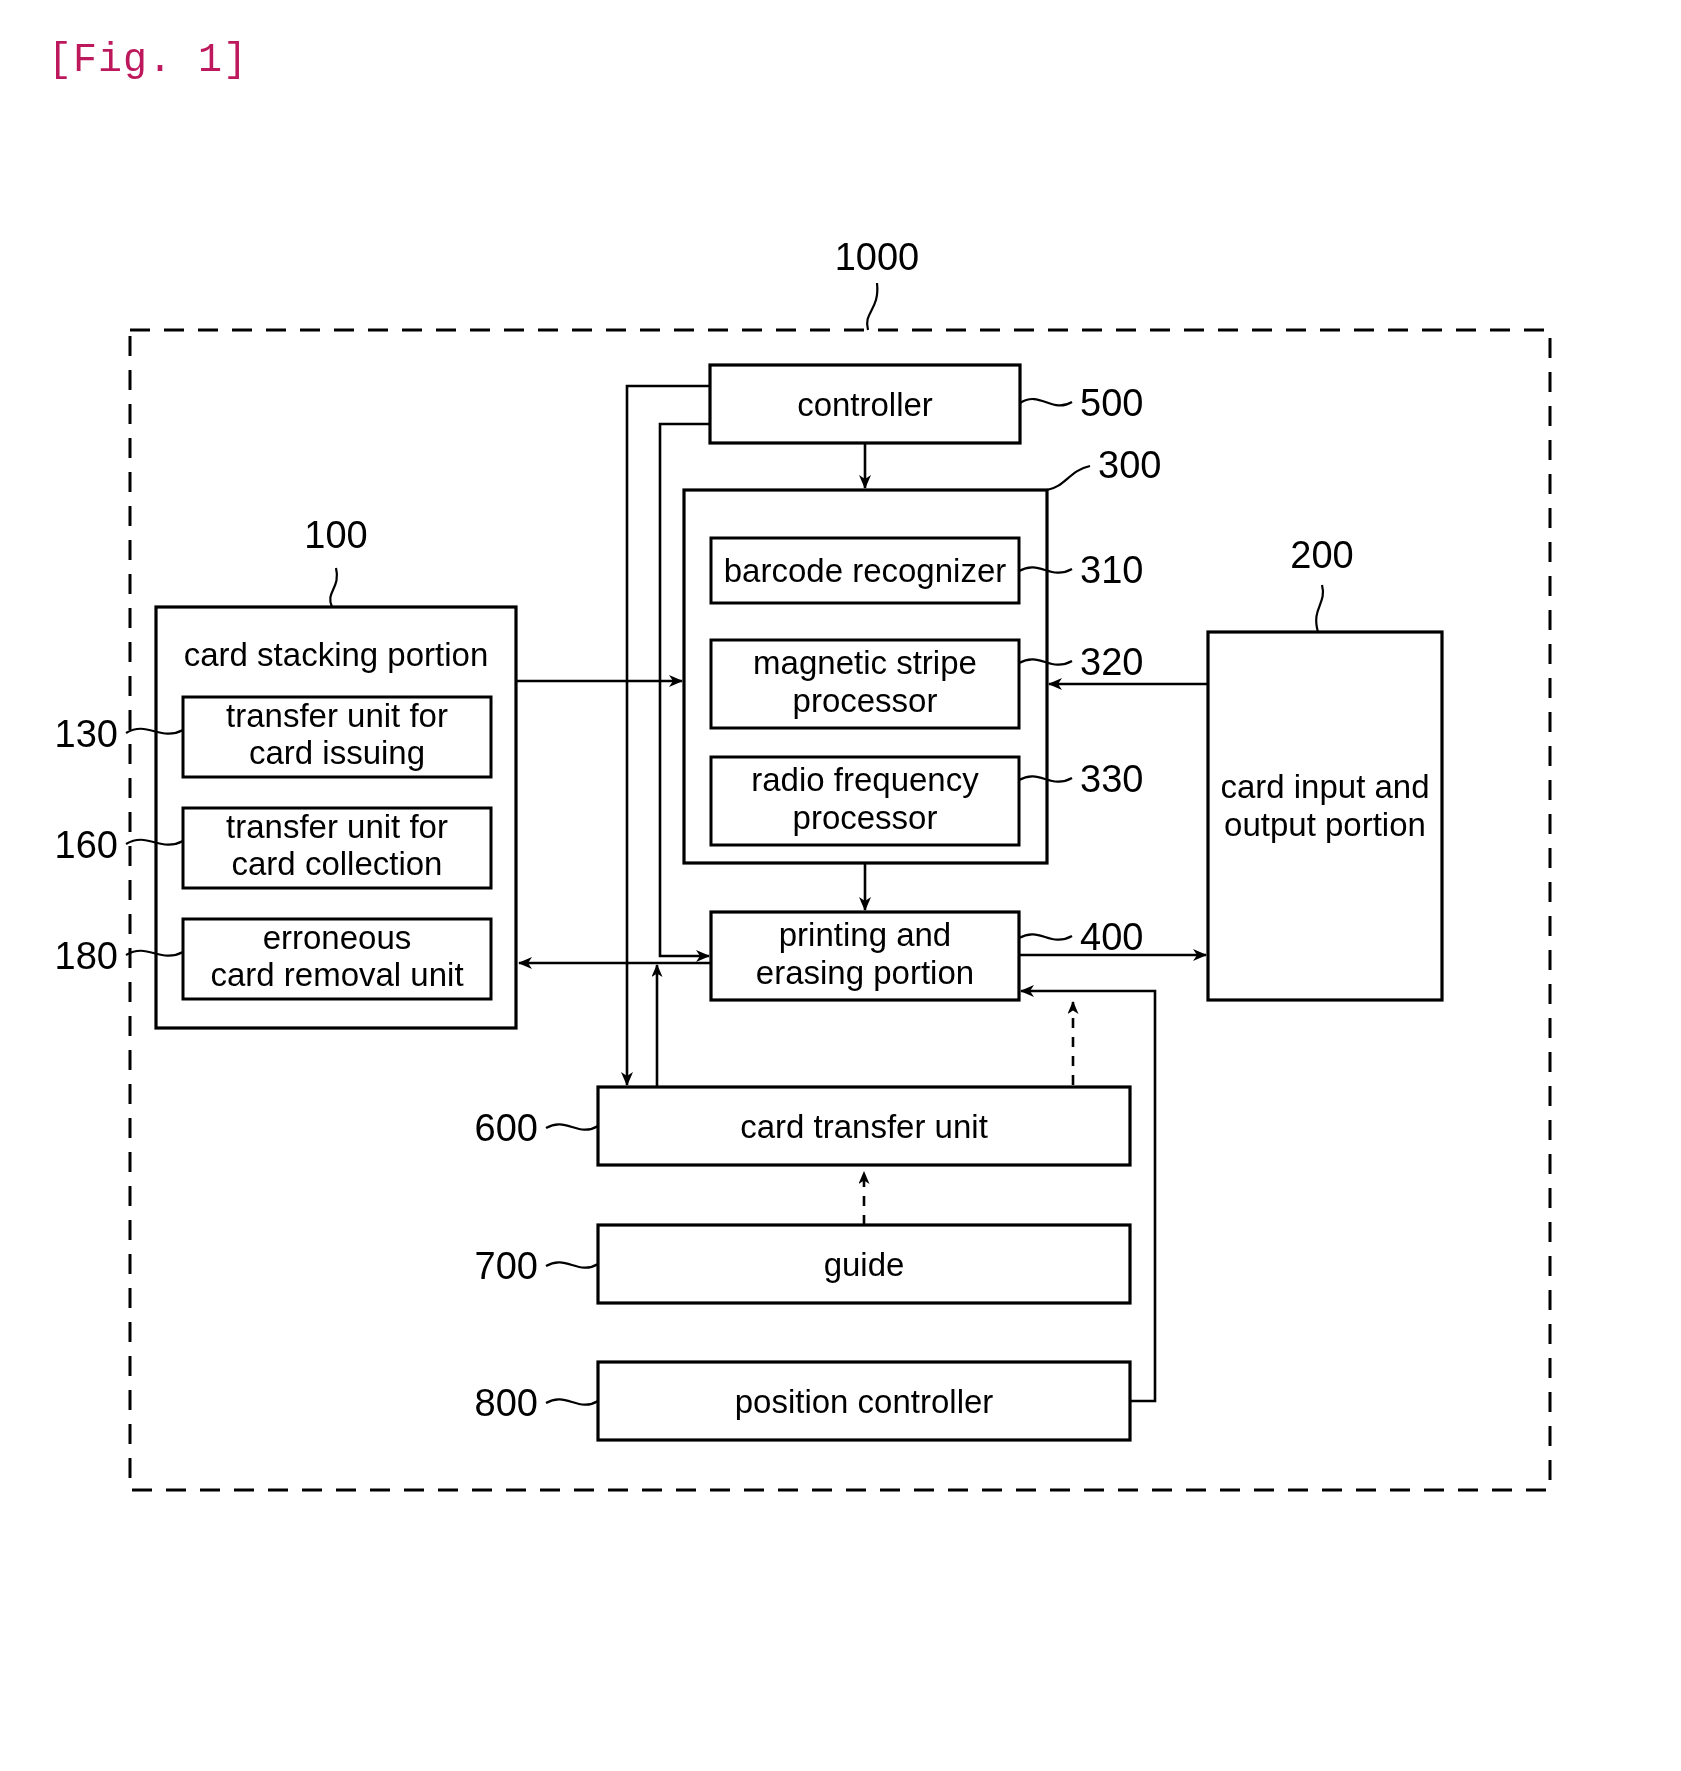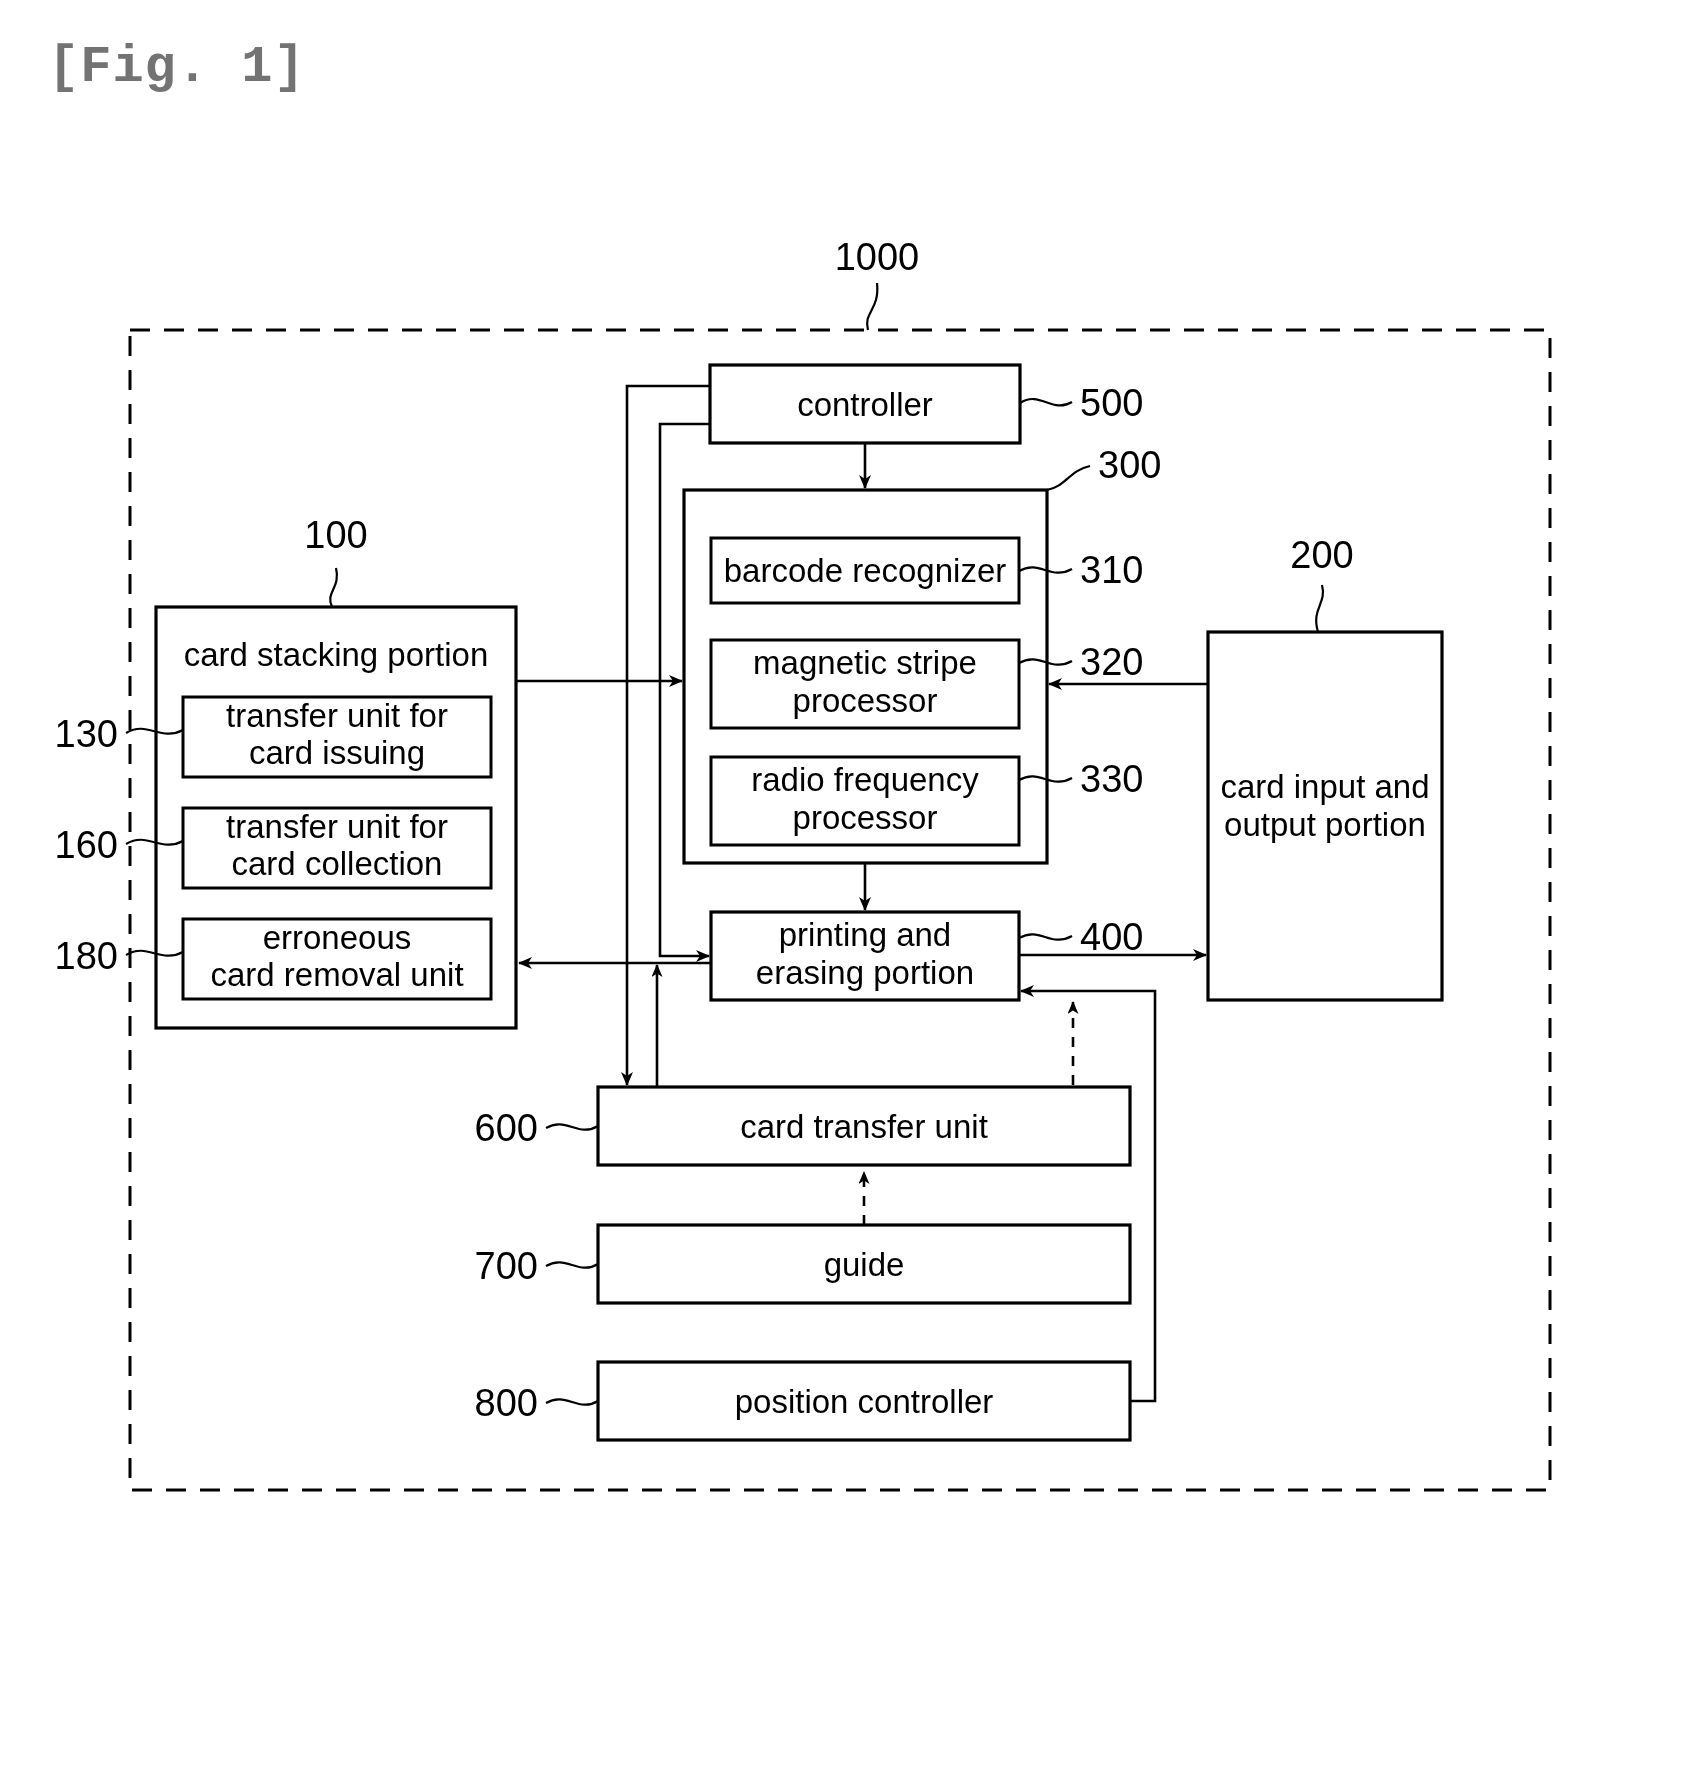--- a/index.html
+++ b/index.html
@@ -13,25 +13,24 @@
     position: relative;
     font-family: "Liberation Sans", sans-serif;
     color: #000000;
     overflow: hidden;
   }
   #fig-label {
     position: absolute;
     left: 48px;
     top: 38px;
     font-family: "Liberation Mono", monospace;
-    font-size: 52px;
+    font-size: 40px;
     letter-spacing: 1px;
-    color: #737373;
+    color: #be185d;
     white-space: pre;
-    font-weight: bold;
   }
   #diagram-root {
     position: absolute;
     left: 0;
     top: 0;
     width: 1681px;
     height: 1771px;
     border-radius: 28px;
   }
   svg.diagram {

